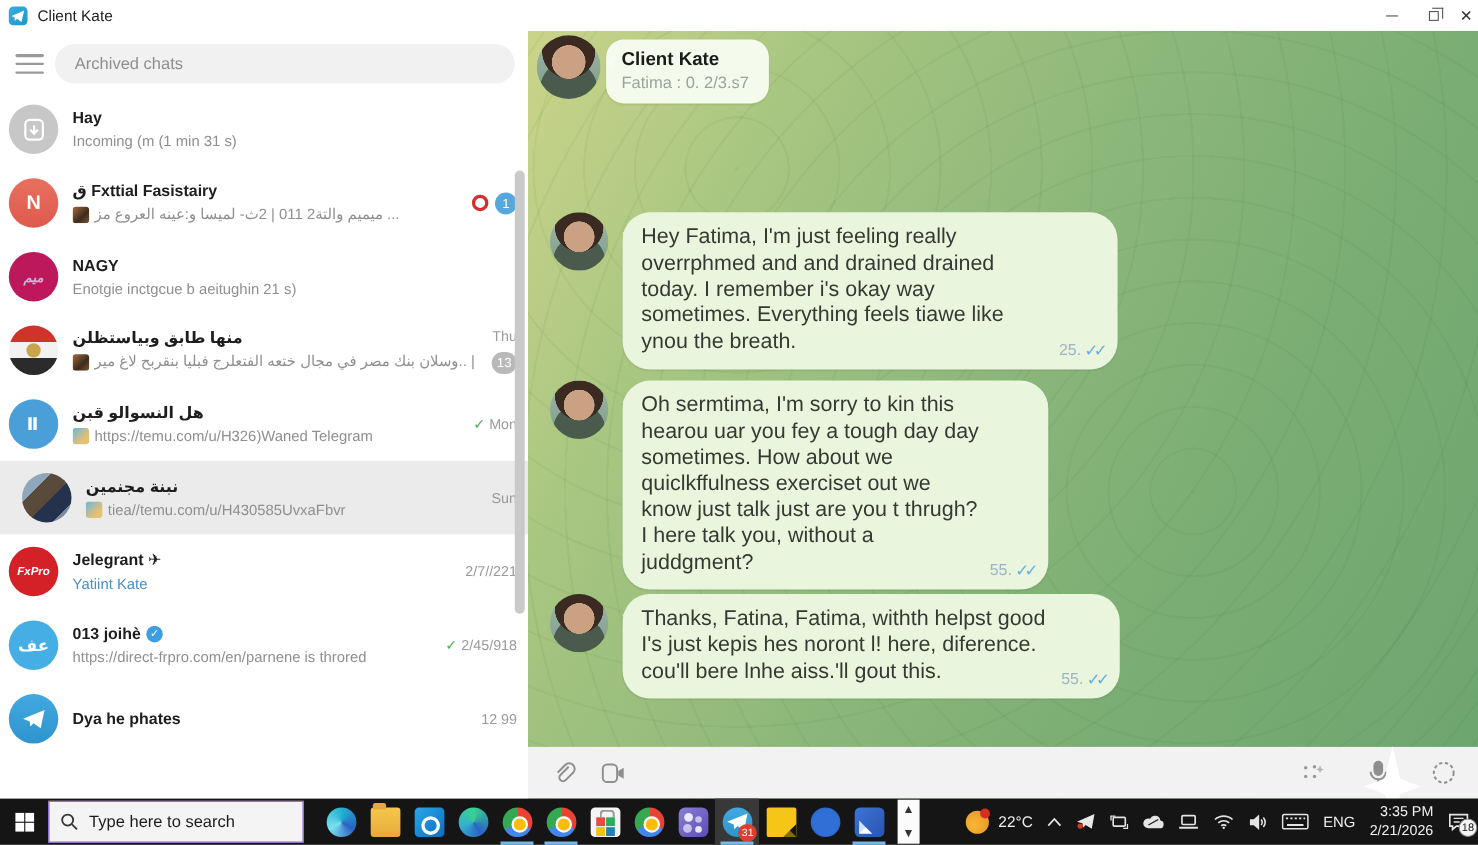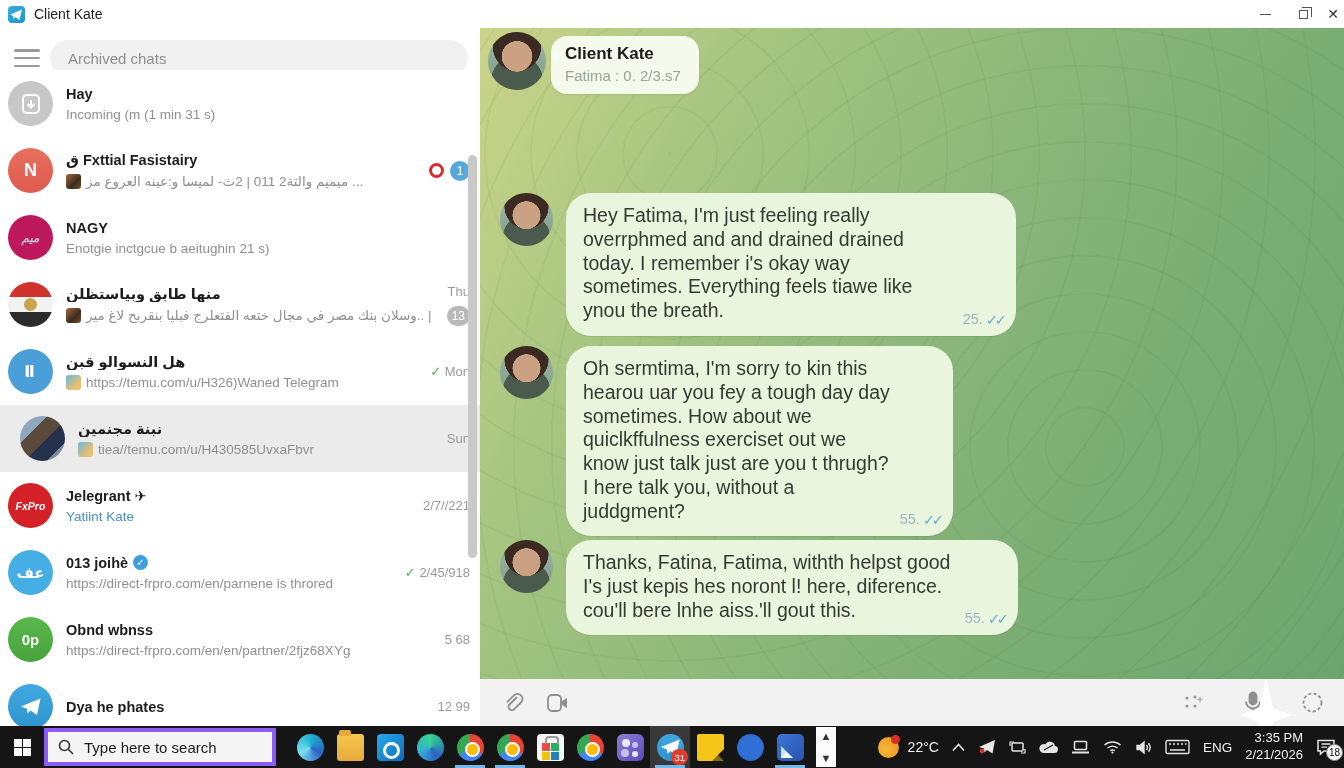--- a/index.html
+++ b/index.html
@@ -20,21 +20,21 @@
   
   .main { position:absolute; top:28px; left:0; width:1344px; height:698px; display:flex; }
 
   
   .sidebar { width:480px; height:698px; background:#fff; position:relative; overflow:hidden; flex:none; }
   .search-row { height:60px; display:flex; align-items:center; padding:0 12px; }
   .hamburger { width:26px; height:18px; display:flex; flex-direction:column; justify-content:space-between; margin:0 10px 0 2px; cursor:pointer; }
   .hamburger span { display:block; height:2.5px; background:#9a9a9a; border-radius:2px; }
   .search-pill { flex:1; height:36px; background:#f1f1f1; border-radius:18px; display:flex; align-items:center; padding:0 18px; color:#8e8e8e; font-size:15px; }
 
-  .chat-list { position:absolute; top:42px; left:0; right:0; }
+  .chat-list { position:absolute; top:56px; left:0; right:0; }
   .chat-row { height:67px; display:flex; align-items:center; padding:0 10px 0 8px; position:relative; cursor:pointer; background:#fff; }
   .chat-row.selected { background:#ebebeb;padding-left:20px; }
   .avatar { width:45px; height:45px; border-radius:50%; flex:none; display:flex; align-items:center; justify-content:center; color:#fff; font-weight:bold; overflow:hidden; position:relative; }
   .row-main { flex:1; margin-left:13px; overflow:hidden; }
   .row-name { font-size:14.5px; font-weight:bold; color:#1d1d1d; white-space:nowrap; overflow:hidden; display:flex; align-items:center; gap:5px; }
   .row-sub { font-size:13.5px; color:#8f8f8f; margin-top:5px; white-space:nowrap; overflow:hidden; display:flex; align-items:center; gap:5px; }
   .row-sub.link { color:#4a8fc2; }
   .thumb { width:15px; height:15px; border-radius:3px; flex:none; background:linear-gradient(135deg,#a46a3f,#3c2c1e 60%,#7a5230); }
   .thumb.sea { background:linear-gradient(135deg,#66b7e0,#e8c070 70%); }
   .row-right { display:flex; flex-direction:column; align-items:flex-end; gap:7px; margin-left:6px; flex:none; }
@@ -95,21 +95,21 @@
   .comp-icon { color:#8f8f8f; display:flex; align-items:center; justify-content:center; cursor:pointer; }
   .ci-left { margin-left:22px; }
   .comp-right { position:absolute; right:20px; display:flex; align-items:center; gap:38px; }
   .sparkle { position:absolute; right:52px; bottom:-26px; width:52px; height:74px; z-index:7; pointer-events:none; }
 
   
   .taskbar { position:absolute; left:0; top:726px; width:1344px; height:42px; background:#151515; z-index:40; display:flex; align-items:center; }
   .start-btn { width:44px; height:42px; display:flex; align-items:center; justify-content:center; cursor:pointer; }
   .win-logo { width:17px; height:17px; display:grid; grid-template-columns:8px 8px; grid-template-rows:8px 8px; gap:1px; }
   .win-logo span { background:#fdfdfd; }
-  .tb-search { width:232px; height:38px; background:#f4f4f4; border:4px solid #8b5cf6; display:flex; align-items:center; padding:0 10px; gap:10px; color:#1b1b1b; font-size:15px; cursor:text; }
+  .tb-search { width:232px; height:38px; background:#f4f4f4; border:1px solid #8b5cf6; display:flex; align-items:center; padding:0 10px; gap:10px; color:#1b1b1b; font-size:15px; cursor:text; }
   .tb-icons { display:flex; align-items:center; margin-left:14px; }
   .tb-icon { width:40px; height:42px; display:flex; align-items:center; justify-content:center; position:relative; cursor:pointer; }
   .tb-icon.active::after { content:""; position:absolute; bottom:0; left:5px; right:5px; height:3px; background:#76b9e8; }
   .tb-icon.open-bg { background:#383838; }
   .ico { width:27px; height:27px; border-radius:6px; position:relative; }
   .ico-swirl { border-radius:50%; background:conic-gradient(#1fb3d0,#2a62c4,#7ce0f0,#1fb3d0); }
   .ico-folder { background:linear-gradient(180deg,#f5c84c,#e8a93a); border-radius:3px; }
   .ico-folder::before { content:""; position:absolute; top:-4px; left:2px; width:12px; height:6px; background:#e8a93a; border-radius:2px 2px 0 0; }
   .ico-outlook { border-radius:4px; background:linear-gradient(135deg,#28a8ea,#0f6cbd); }
   .ico-outlook::after { content:""; position:absolute; left:6px; top:8px; width:11px; height:11px; border:3px solid #fff; border-radius:50%; }
@@ -299,34 +299,20 @@
             </div>
           <div class="row-sub">
               <span>https://direct-frpro.com/en/parnene is throred</span>
             </div>
         </div>
         <div class="row-right">
           <span class="row-time"><span class="chk">✓</span> <span>2/45/918</span></span>
         </div>
       </div>
 
-      <div class="chat-row">
-        <div class="avatar av-op">
-            <span>0p</span>
-          </div>
-        <div class="row-main">
-          <div class="row-name">Obnd wbnss</div>
-          <div class="row-sub">
-              <span>https://direct-frpro.com/en/en/partner/2fjz68XYg</span>
-            </div>
-        </div>
-        <div class="row-right">
-          <span class="row-time">5 68</span>
-        </div>
-      </div>
 
       <div class="chat-row">
         <div class="avatar av-tg">
           <svg width="22" height="20" viewBox="0 0 22 20">
               <path d="M1 9.5 L20.5 1.5 L17 18 L10.5 13.5 L7.5 16.5 L7 11.8 Z" fill="#fff"></path>
             </svg>
         </div>
         <div class="row-main">
           <div class="row-name">Dya he phates</div>
         </div>

